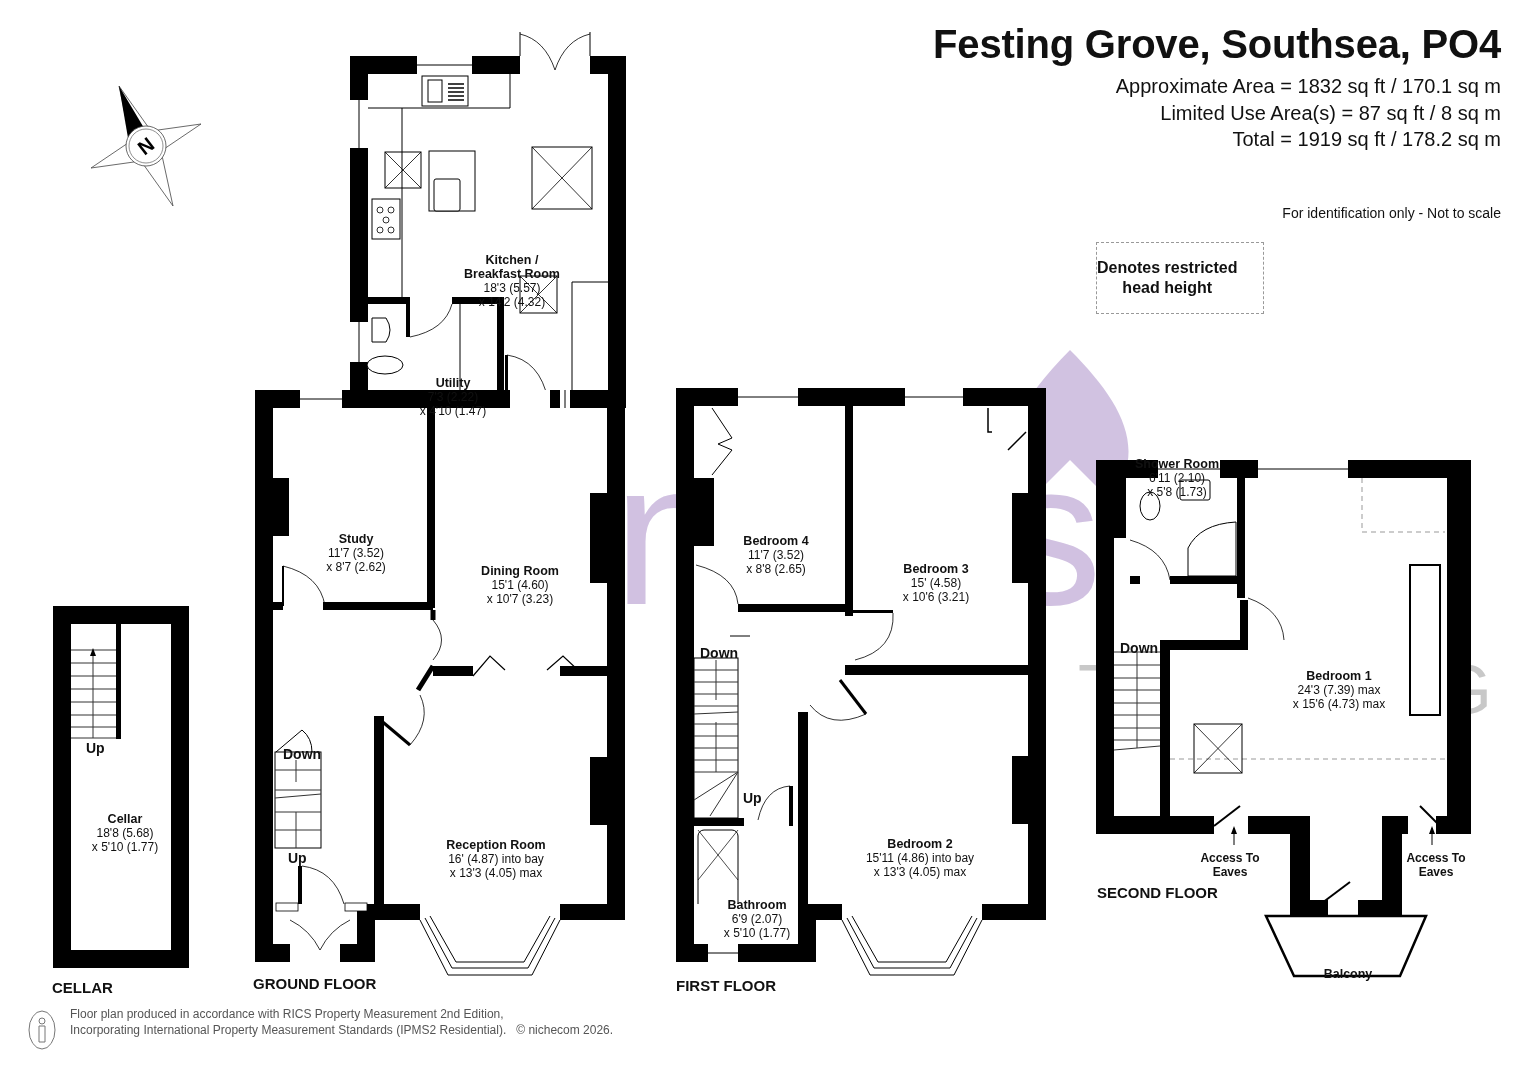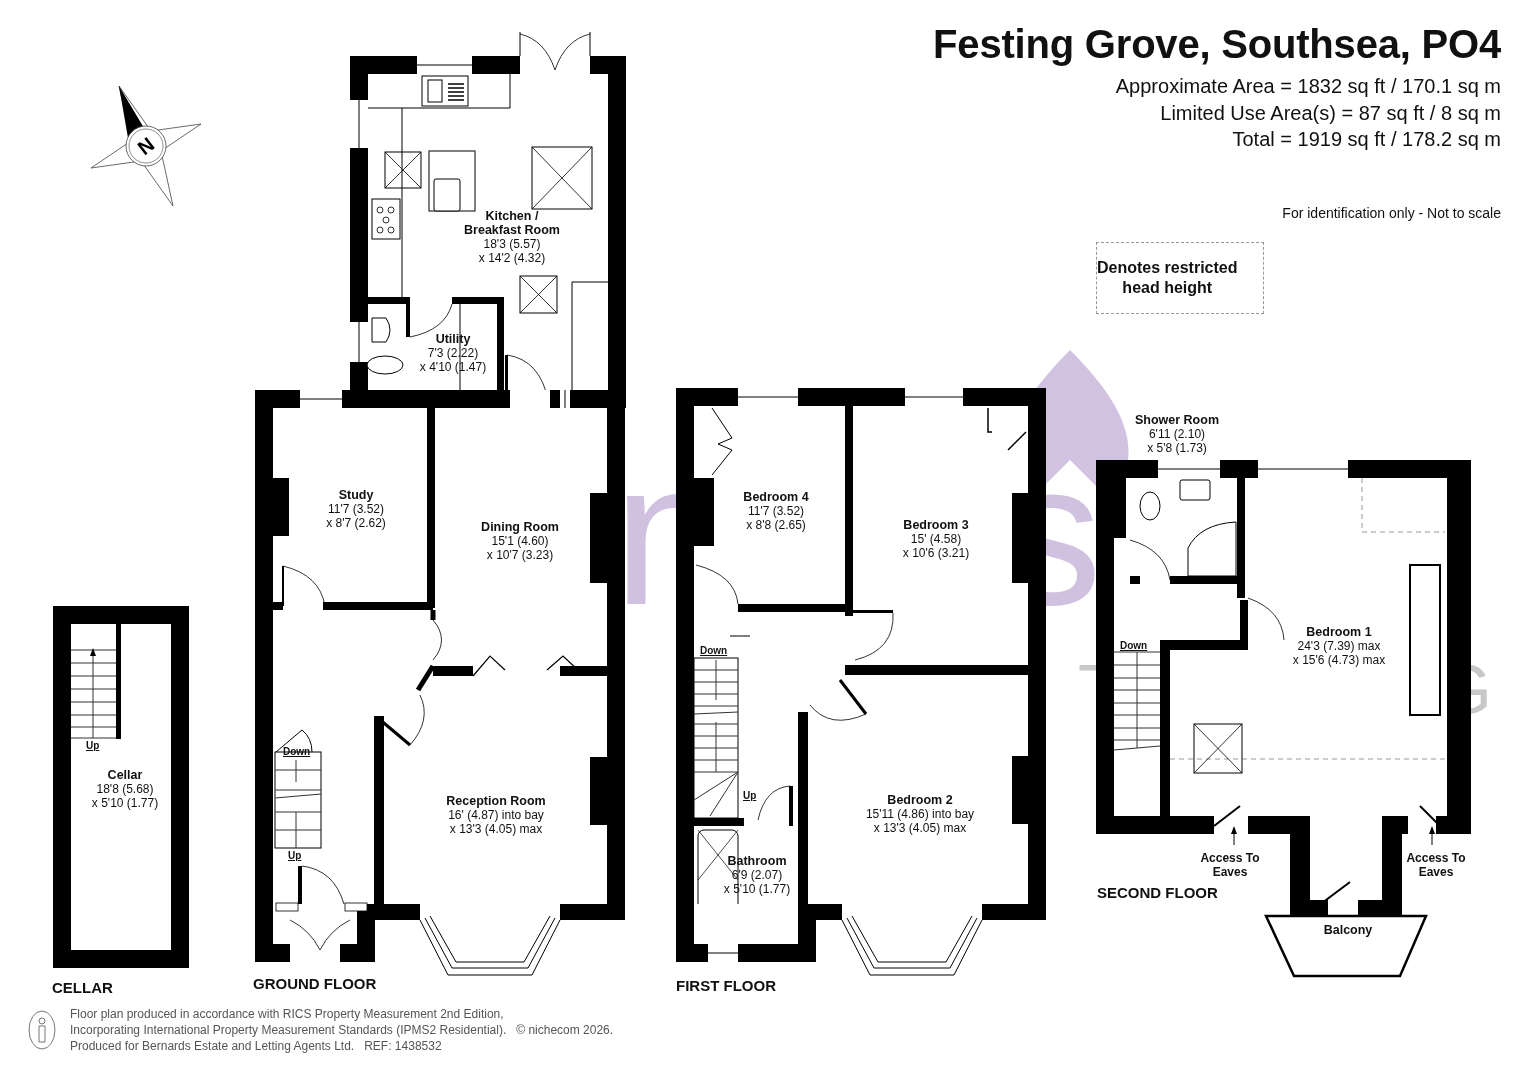--- a/index.html
+++ b/index.html
@@ -4,24 +4,24 @@
 <style>
   html, body { margin:0; padding:0; background:#ffffff; }
   body { width:1527px; height:1080px; position:relative; overflow:hidden; font-family:"Liberation Sans", sans-serif; color:#111; }
   .abs { position:absolute; }
   svg.plan { position:absolute; left:0; top:0; width:1527px; height:1080px; }
   .title { right:26px; top:22px; font-size:40px; font-weight:bold; white-space:nowrap; text-align:right; letter-spacing:-0.2px; }
   .area-line { right:26px; font-size:20px; white-space:nowrap; text-align:center; }
   .note { right:26px; top:157px; font-size:14px; white-space:nowrap;margin-top:48px; }
   .legend-box { left:1096px; top:242px; width:168px; height:72px; border:1px dashed #999; box-sizing:border-box; display:flex; align-items:center; justify-content:flex-start; text-align:center; font-weight:bold; font-size:16px; line-height:20px;
     background-image: repeating-linear-gradient(90deg, transparent 0 27px, rgba(0,0,0,0) 27px 28px); }
-  .room { text-align:center; font-size:12px; line-height:14px; white-space:nowrap; transform:translateX(-50%); }
+  .room { text-align:center; font-size:12px; line-height:14px; white-space:nowrap; transform:translateX(-50%);margin-top:44px; }
   .room .nm { font-weight:bold; font-size:12.5px; }
   .floor-label { font-weight:bold; font-size:15px; white-space:nowrap; }
-  .small-label { font-weight:bold; font-size:10px; white-space:nowrap;text-decoration:underline; }
+  .small-label { font-weight:bold; font-size:14px; white-space:nowrap; }
   .eaves { font-weight:bold; font-size:12px; line-height:14px; text-align:center; white-space:nowrap; transform:translateX(-50%); }
   .footer { left:70px; top:1006px; font-size:12px; line-height:16px; color:#555; white-space:nowrap; }
   .watermark-text { left:330px; top:650px; font-size:70px; letter-spacing:52px; color:#c8c8c8; font-weight:normal; white-space:nowrap; }
   .watermark-brand { left:335px; top:430px; font-size:205px; color:#c9b7dc; font-weight:normal; letter-spacing:-6px; white-space:nowrap; line-height:1; opacity:0.85; }
 </style>
 </head>
 <body>
 
 <div class="abs watermark-brand">bernards</div>
 <div class="abs watermark-text">THE ESTATE AGENTS</div>
@@ -409,14 +409,13 @@
 </div>
 <div class="abs eaves" style="left:1436px;top:851px">
   <div>Access To</div>
   <div>Eaves</div>
 </div>
 <div class="abs floor-label" style="left:1097px;top:884px">SECOND FLOOR</div>
 
 <div class="abs footer">
   <div>Floor plan produced in accordance with RICS Property Measurement 2nd Edition,</div>
   <div><span>Incorporating International Property Measurement Standards (IPMS2 Residential).</span>&nbsp;&nbsp;&nbsp;<span>© nichecom 2026.</span></div>
-  <div><span>Produced for Bernards Estate and Letting Agents Ltd.</span>&nbsp;&nbsp;&nbsp;<span>REF:  1438532</span></div>
 </div>
 
 </body></html>

